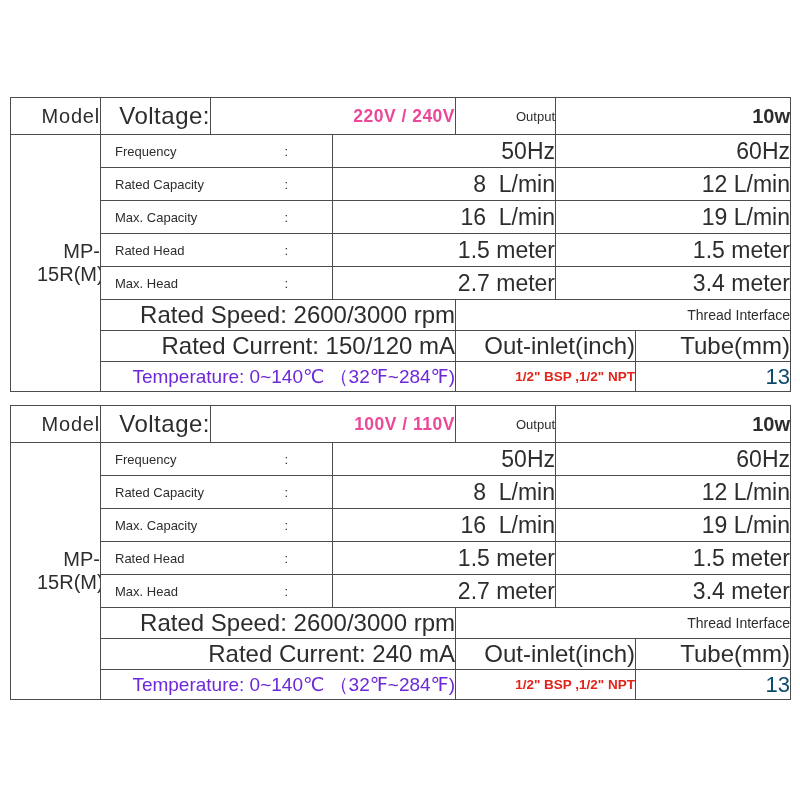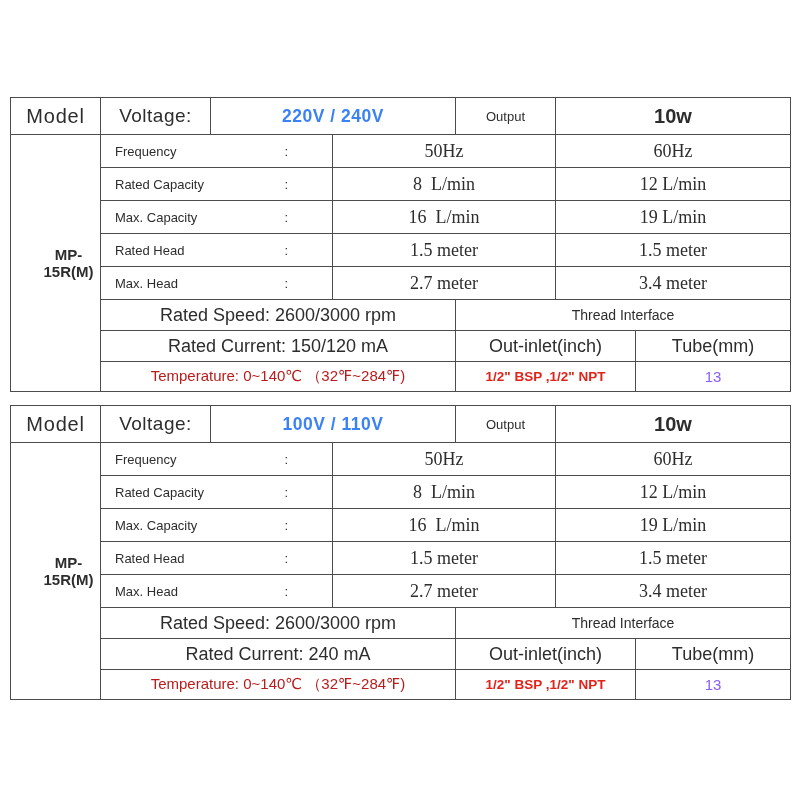--- a/index.html
+++ b/index.html
@@ -20,51 +20,51 @@
   table.spec-table {
     border-collapse: collapse;
     table-layout: fixed;
     width: 780px;
     margin-left: 10px;
   }
   table.first  { margin-top: 97px; }
   table.second { margin-top: 13px; }
   td {
     border: 1.5px solid #4c4c4c;
-    text-align: center;
+    text-align: right;
     vertical-align: middle;
     padding: 0;
     overflow: hidden;
   }
   tr.r-head  { height: 37px; }
   tr.r-spec  { height: 33px; }
   tr.r-bot   { height: 31px; }
   tr.r-botl  { height: 30px; }
 
   .model-head   { font-size: 20px; letter-spacing: 0.8px; }
-  .voltage-lab  { font-size: 19px; letter-spacing: 0.5px; }
-  .voltage-val  { color: #3b82f6; font-weight: bold; font-size: 17.5px; letter-spacing: 0.5px; }
+  .voltage-lab  { font-size: 24px; letter-spacing: 0.5px; }
+  .voltage-val  { color: #ec4899; font-weight: bold; font-size: 17.5px; letter-spacing: 0.5px; }
   .output-lab   { font-size: 13px; }
   .output-val   { font-size: 20px; font-weight: bold; }
-  .model-name   { font-weight: bold; font-size: 15px; letter-spacing: 0px; padding-left: 26px; }
+  .model-name   { font-weight: normal; font-size: 20px; letter-spacing: 0px; padding-left: 26px; }
 
   .lbl-wrap {
     display: flex;
     justify-content: space-between;
     align-items: center;
     padding: 0 44px 0 14px;
     font-size: 13px;
   }
-  .spec-val { font-size: 18px; white-space: pre; font-family: Liberation Serif, serif; }
-
-  .bot-text { font-size: 18px; }
+  .spec-val { font-size: 23px; white-space: pre; }
+
+  .bot-text { font-size: 24px; }
   .thread-head { font-size: 14px; }
-  .temp-text { color: #b91c1c; font-size: 15px; white-space: pre; }
+  .temp-text { color: #6d28d9; font-size: 19px; white-space: pre; }
   .thread-val { color: #e2231a; font-weight: bold; font-size: 13.5px; }
-  .tube-val   { color: #8b5cf6; font-size: 15px; }
+  .tube-val   { color: #0c4a6e; font-size: 22px; }
 </style>
 </head>
 <body>
 
 <div class="sheet">
 
   <table class="spec-table first">
     <colgroup>
       <col style="width:90px">
         <col style="width:110px">

